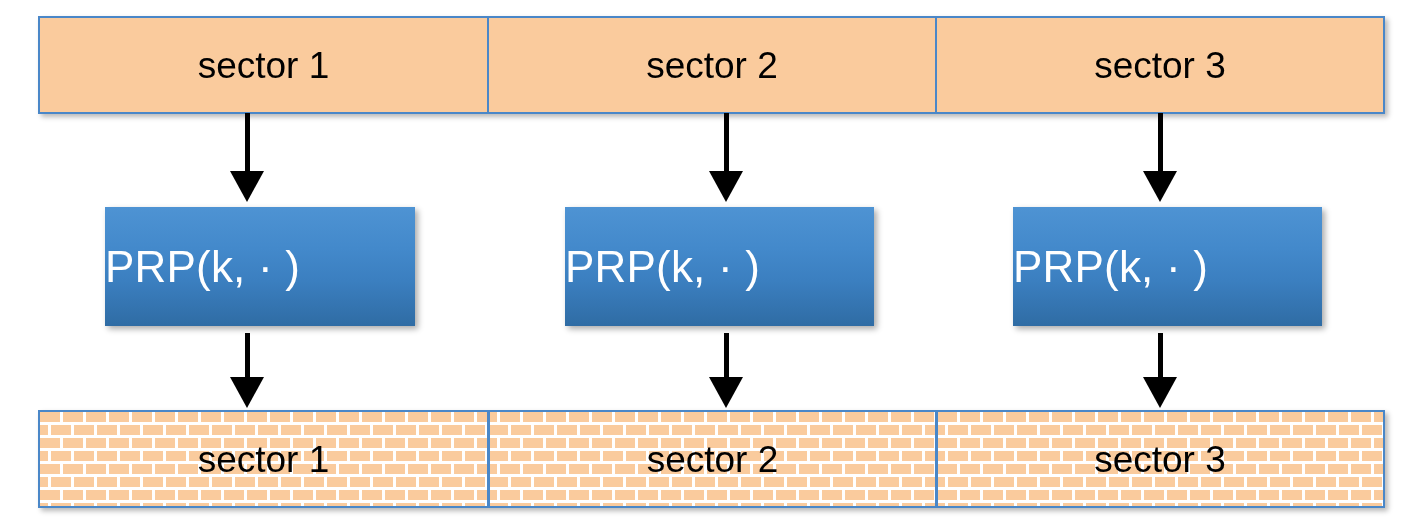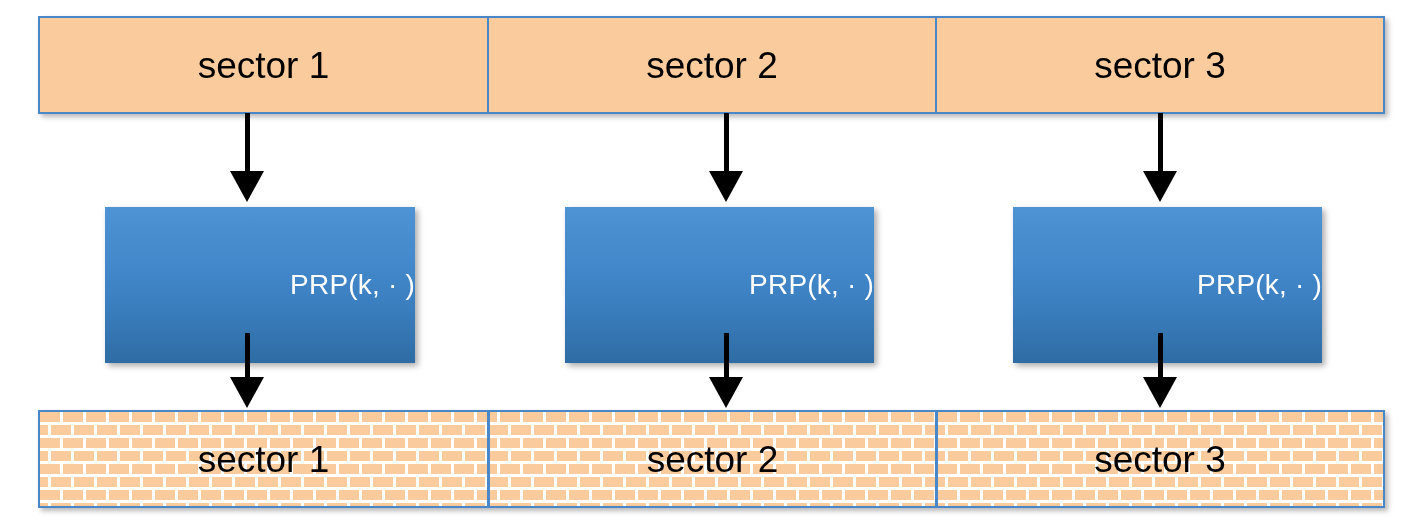--- a/index.html
+++ b/index.html
@@ -83,28 +83,28 @@
   .strip.brick .cell-3 { width: 447px; }
   .strip.brick .strip-cell span {
     position: relative;
     z-index: 4;
   }
 
   
   .prp-box {
     position: absolute;
     top: 207px;
-    height: 156px;
+    height: 119px;
     box-sizing: border-box;
     display: flex;
     align-items: center;
-    justify-content: flex-end;
+    justify-content: flex-start;
     background: linear-gradient(to bottom, #4e93d3 0%, #4389cb 35%, #3b7fc0 62%, #2f6ca4 100%);
     color: #ffffff;
-    font-size: 28px;
+    font-size: 44px;
     letter-spacing: 0.2px;
     box-shadow: 3px 3px 6px rgba(0,0,0,0.33);
   }
   .prp-1 { left: 105px; width: 310px; }
   .prp-2 { left: 565px; width: 309px; }
   .prp-3 { left: 1013px; width: 309px; }
 
   
   .arrow {
     position: absolute;

